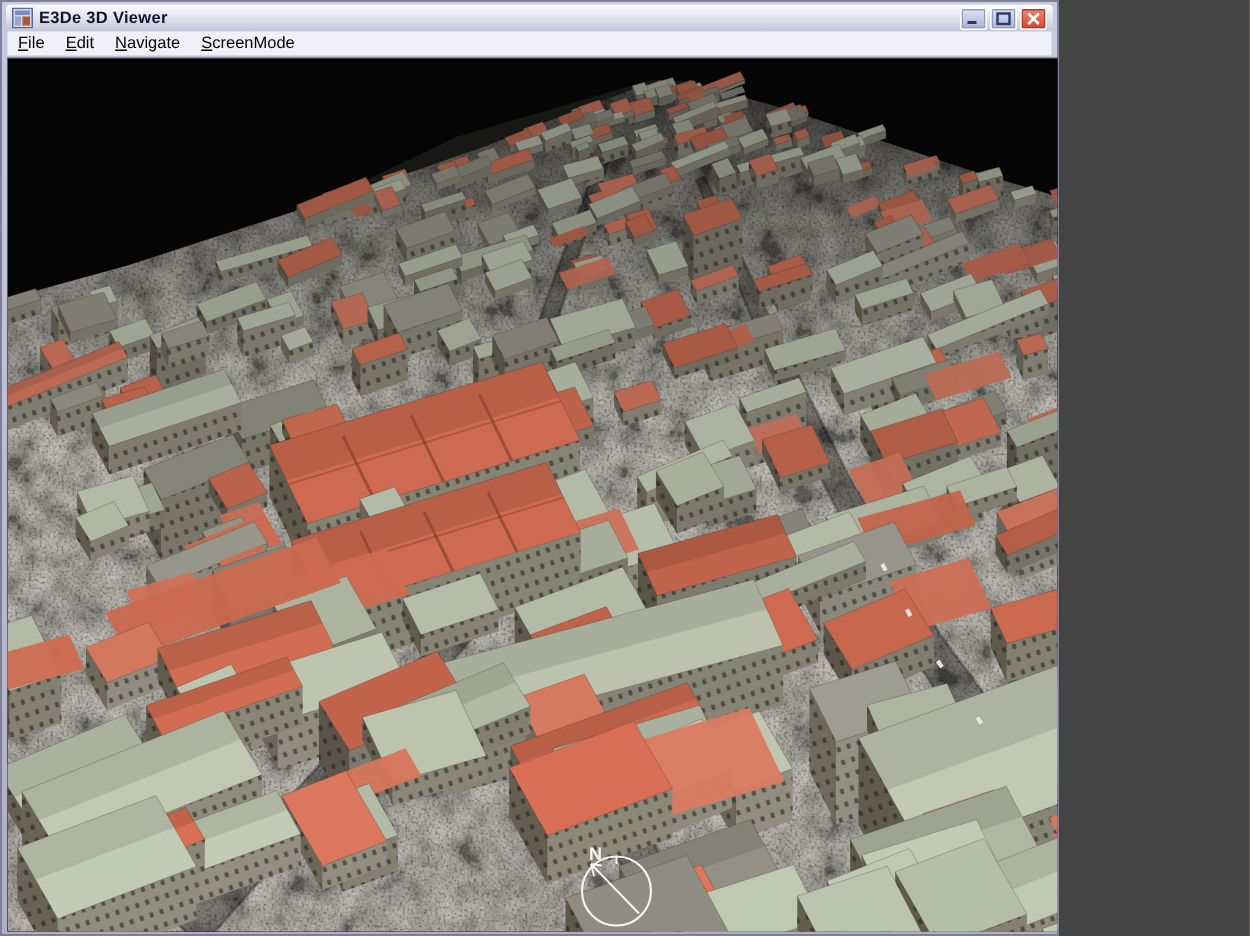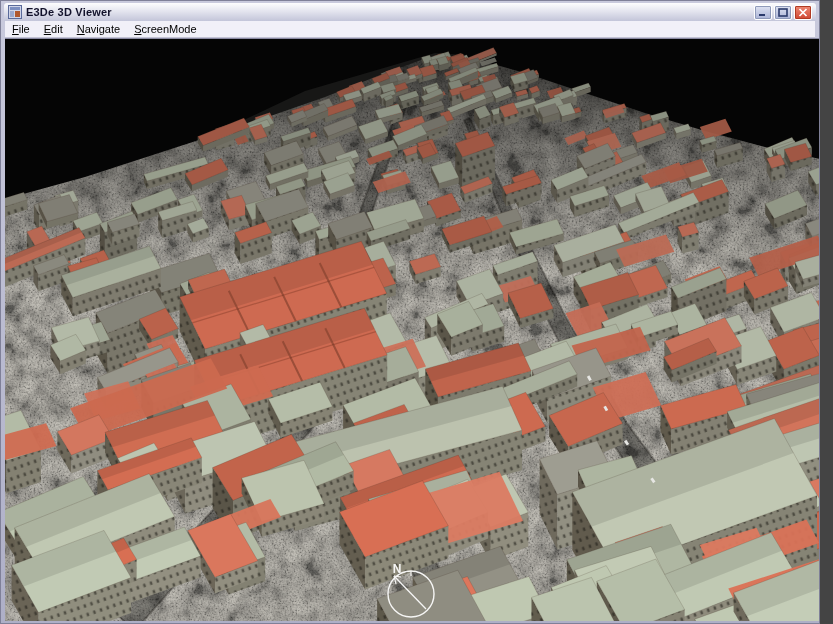--- a/index.html
+++ b/index.html
@@ -1,18 +1,18 @@
 <!DOCTYPE html>
 <html><head>
 <meta charset="utf-8">
 <style>
   html,body{margin:0;padding:0;background:#444;}
   *{box-sizing:border-box;}
   .win{
-    position:relative;width:820px;height:624px;
+    position:relative;width:706px;height:624px;
     font-family:"Liberation Sans",sans-serif;
     background:linear-gradient(to bottom,#c9cadd,#aeafc7);
     border:1px solid #7f8098;
     overflow:hidden;
   }
   .titlebar{
     position:absolute;left:3px;right:3px;top:2px;height:18px;
     background:linear-gradient(to bottom,#fdfdfe 0%,#e4e5ef 45%,#c3c5d9 100%);
     border-radius:3px 3px 0 0;
     display:flex;align-items:center;padding:0 4px;

